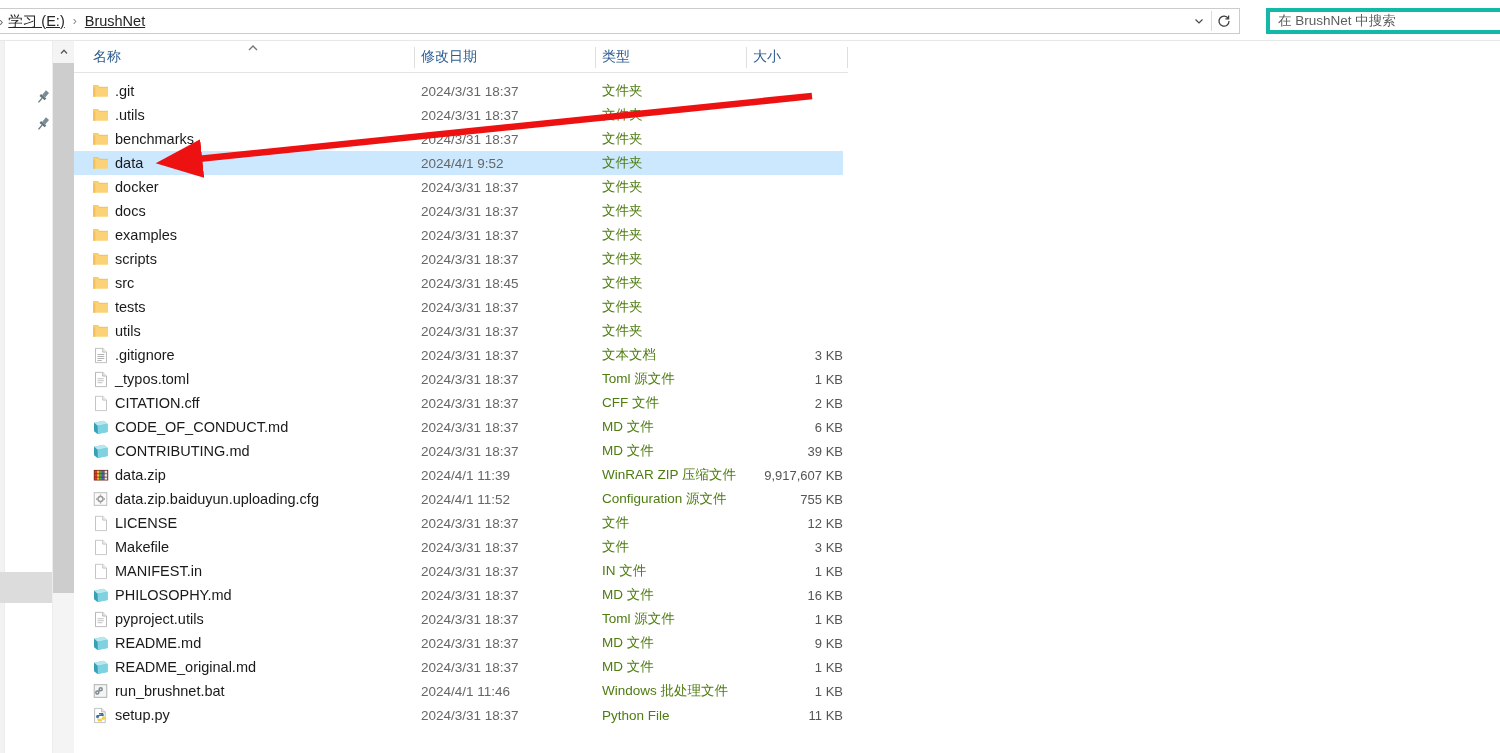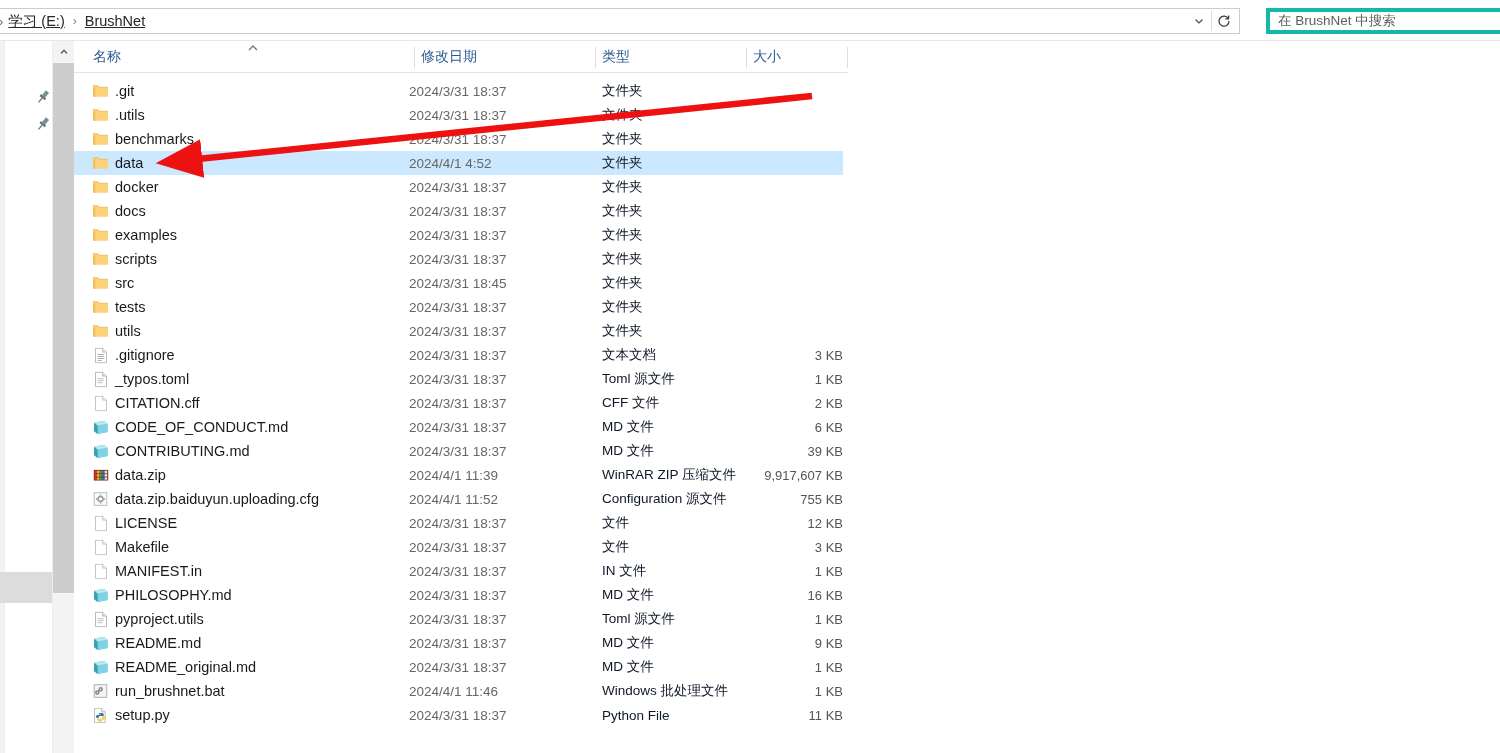--- a/index.html
+++ b/index.html
@@ -134,26 +134,26 @@
   .cell-icon {
     position: absolute; left: 18px; top: 50%; transform: translateY(-50%);
     width: 17px; height: 17px;
     display: flex; align-items: center; justify-content: center;
   }
   .cell-name {
     position: absolute; left: 41px;
     font-size: 14.5px; color: #1a1a1a; white-space: nowrap;
   }
   .cell-date {
-    position: absolute; left: 335px;
+    position: absolute; left: 347px;
     font-size: 13.5px; color: #666666; white-space: nowrap;
   }
   .cell-type {
     position: absolute; left: 528px;
-    font-size: 13.5px; color: #0f172a; white-space: nowrap;
+    font-size: 13.5px; color: #4d7c0f; white-space: nowrap;
   }
   .cell-size {
     position: absolute; left: 600px; width: 169px; text-align: right;
     font-size: 13px; color: #555555; white-space: nowrap;
   }
 
   
   .annotation {
     position: absolute; left: 0; top: 0; width: 1500px; height: 753px;
     pointer-events: none;
@@ -287,21 +287,21 @@
       </div>
       <div class="row selected">
         <span class="cell-icon">
           <svg width="17" height="15" viewBox="0 0 17 15">
             <path d="M1 2.2h5.2l1.2 1.6H16v9.4H1z" fill="#fbd277"></path>
             <path d="M1 2.2h5.2l1.2 1.6H16" fill="none" stroke="#e9b94a" stroke-width="0.8"></path>
             <rect x="1" y="3.8" width="2.3" height="9.4" fill="#f3c05a"></rect>
           </svg>
         </span>
         <span class="cell-name">data</span>
-        <span class="cell-date">2024/4/1 4:52</span>
+        <span class="cell-date">2024/4/1 9:52</span>
         <span class="cell-type">文件夹</span>
         <span class="cell-size"></span>
       </div>
       <div class="row">
         <span class="cell-icon">
           <svg width="17" height="15" viewBox="0 0 17 15">
             <path d="M1 2.2h5.2l1.2 1.6H16v9.4H1z" fill="#fbd277"></path>
             <path d="M1 2.2h5.2l1.2 1.6H16" fill="none" stroke="#e9b94a" stroke-width="0.8"></path>
             <rect x="1" y="3.8" width="2.3" height="9.4" fill="#f3c05a"></rect>
           </svg>

